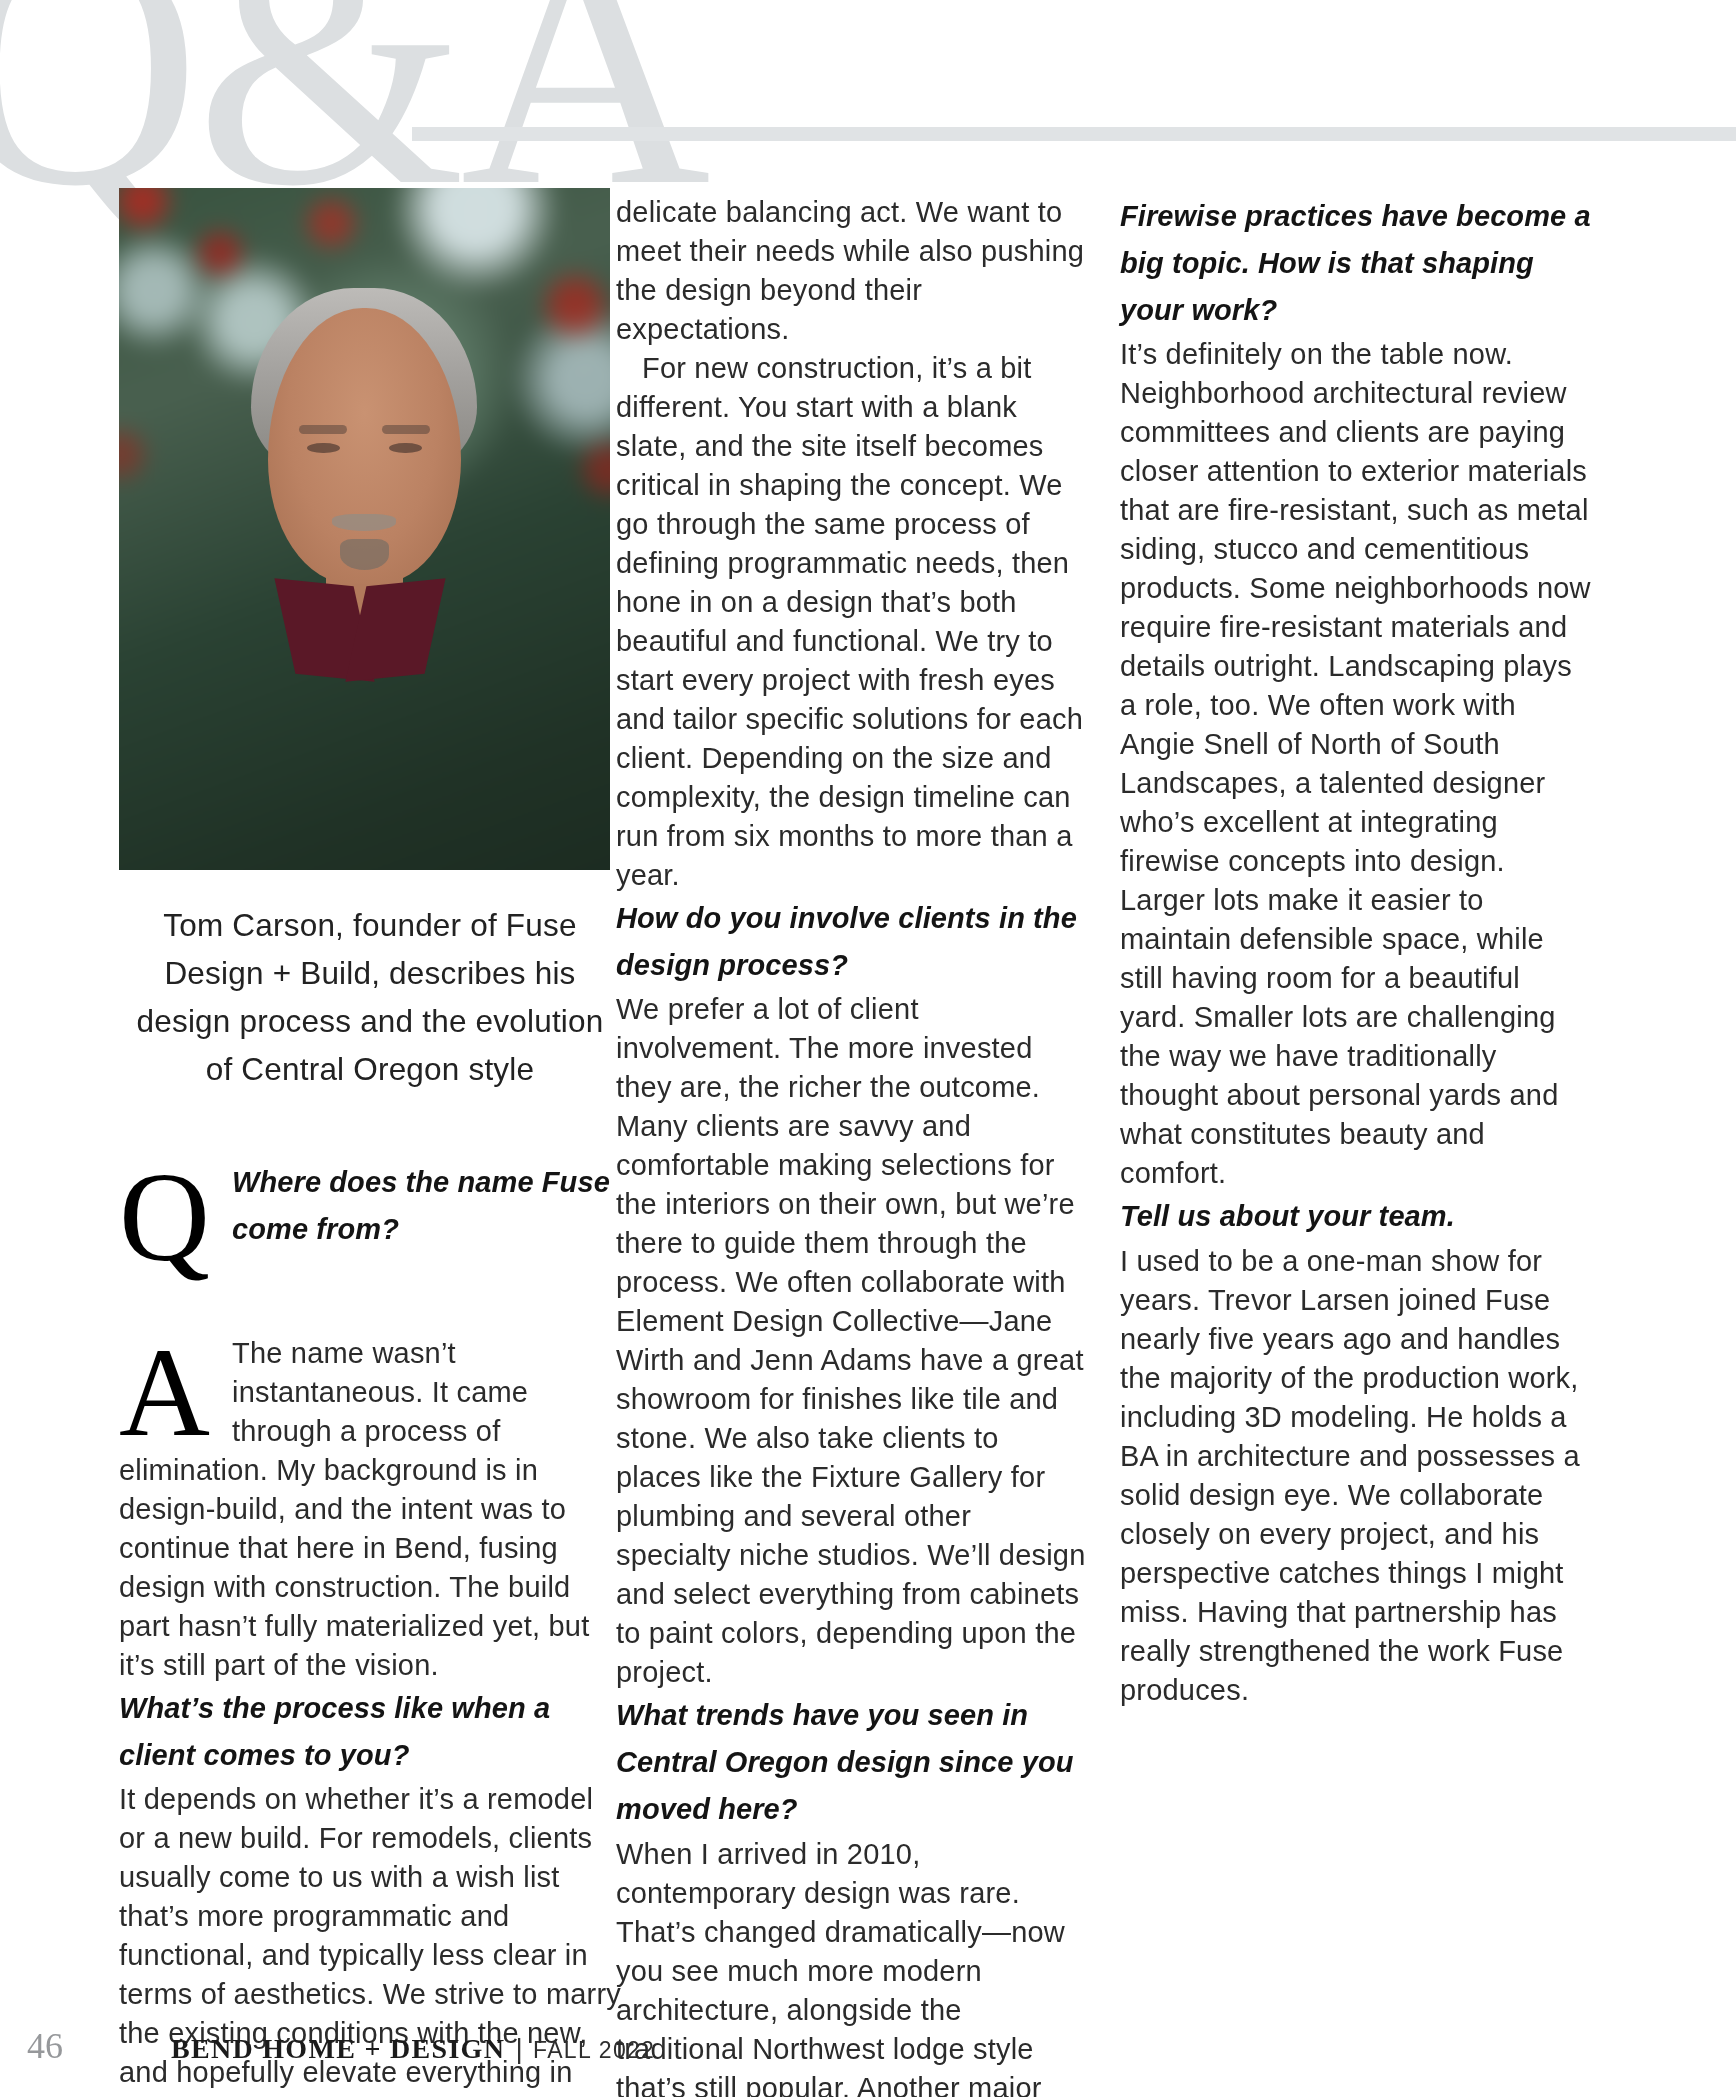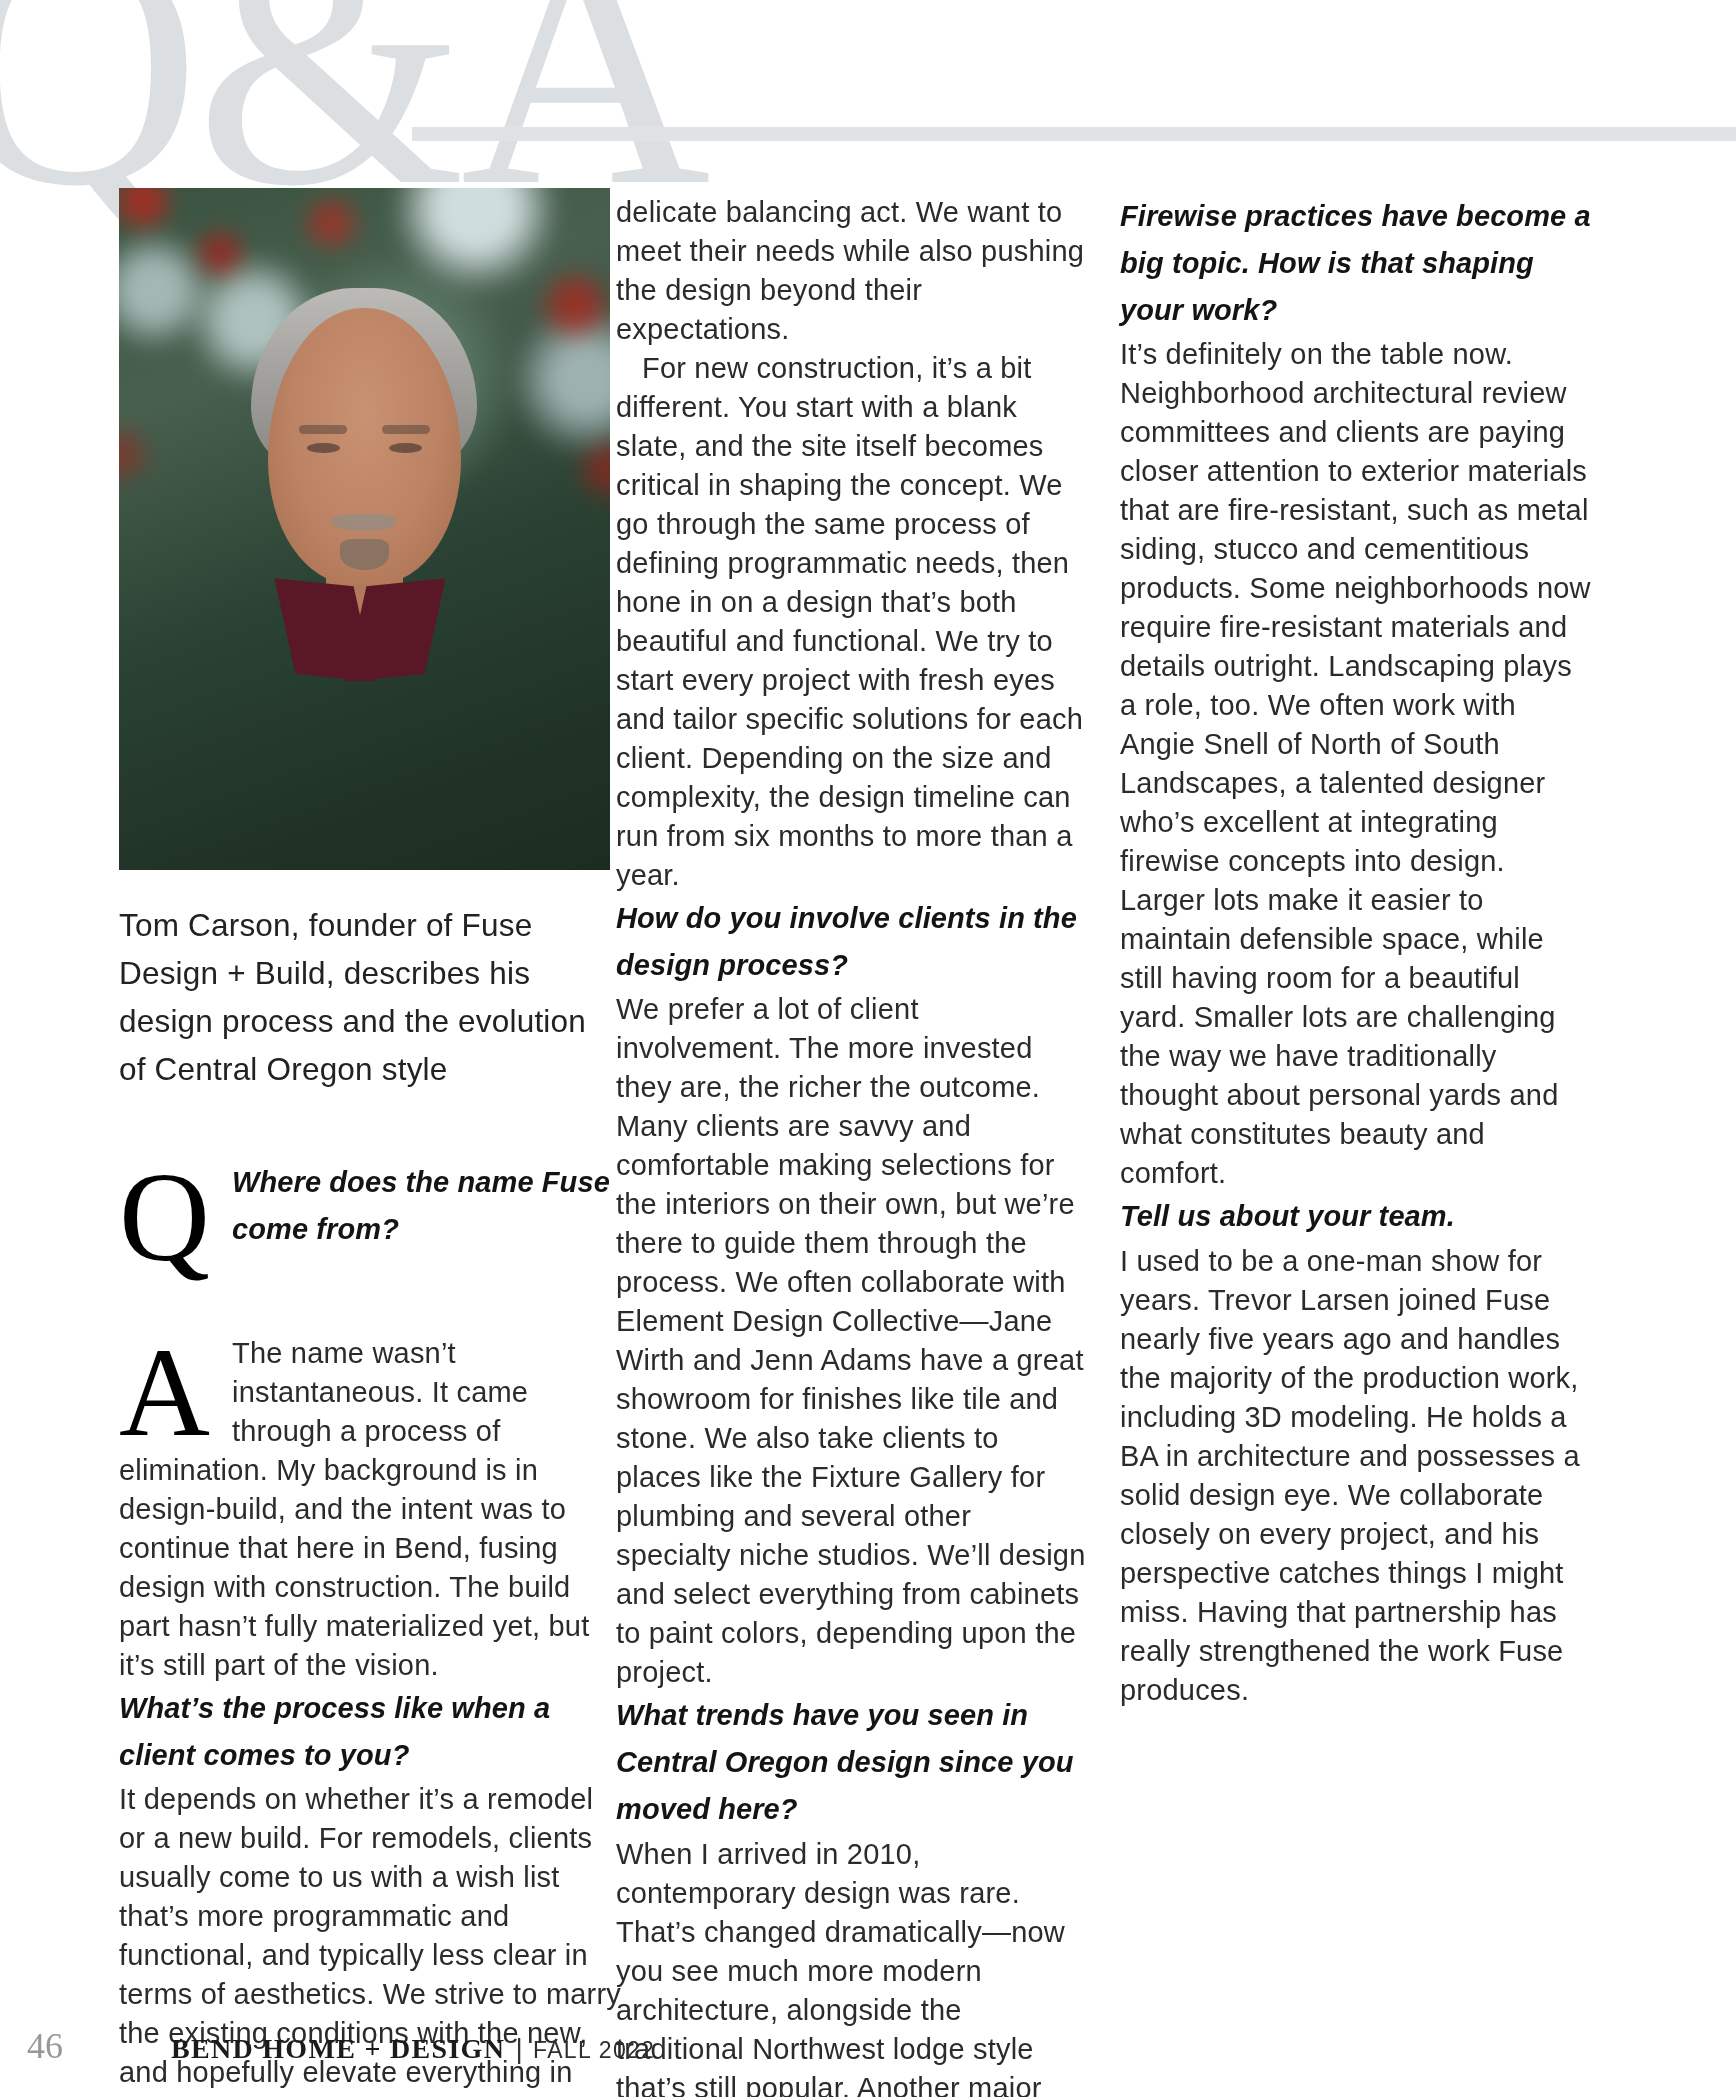--- a/index.html
+++ b/index.html
@@ -63,21 +63,21 @@
            radial-gradient(circle at 45% 80%, rgba(210,100,45,.8) 0 3.9px, transparent 7px),
            linear-gradient(180deg,#7321344 0%,#6f2133 40%,#5c1a2a 100%),#6f2133;
          background-size:96px 84px,109px 96px,122px 103px,100% 100%;
          border-radius:161px 161px 0 0 / 122px 122px 0 0;}
   .collar-l,.collar-r{position:absolute;top:-5.1px;width:77px;height:96px;background:#5a1827;}
   .collar-l{left:212px;transform:skewX(18deg) rotate(6deg);}
   .collar-r{left:283px;transform:skewX(-18deg) rotate(-6deg);}
 
   
   .caption{margin-top:31px;font-size:31.5px;line-height:48px;font-weight:300;
-           text-align:left;color:#222222;letter-spacing:0.2px;}
+           text-align:center;color:#222222;letter-spacing:0.2px;}
 
   
   .qa-block{margin-top:66px;}
   .dropcap{float:left;font-family:"Liberation Serif",serif;font-weight:400;color:#000;
            font-size:126px;line-height:0.78;padding:10.3px 22px 0 0;}
   .clear{clear:both;}
 
   
   .footer{position:absolute;left:27px;top:2025px;display:flex;align-items:baseline;text-align:right;}
   .page-num{font-family:"Liberation Serif",serif;font-weight:300;font-size:36px;color:#96989b;}

